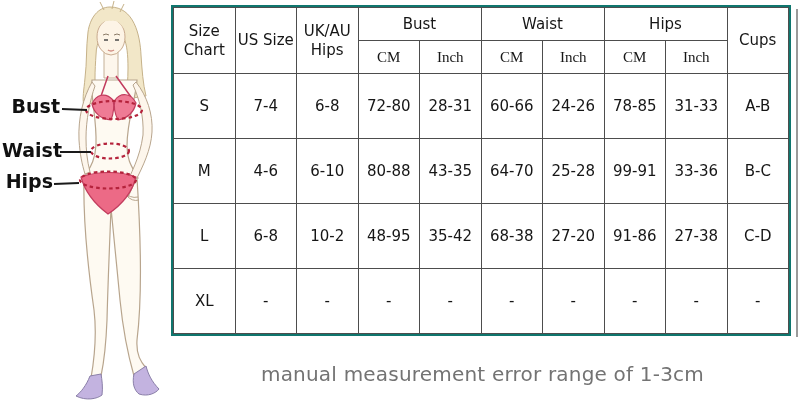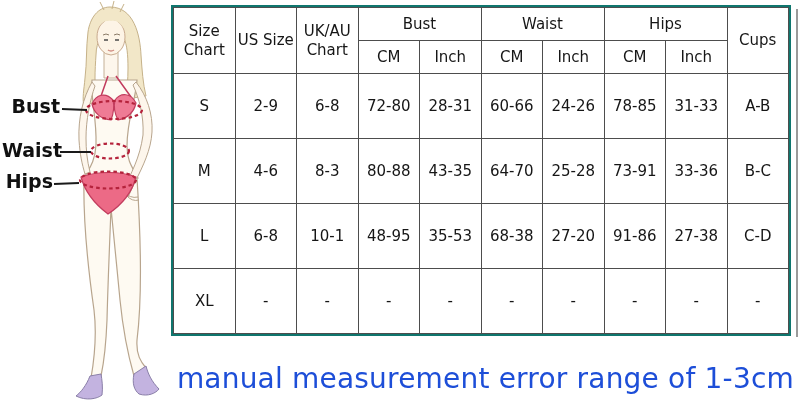--- a/index.html
+++ b/index.html
@@ -27,27 +27,27 @@
     width:2px; background:#9a9a9a;
   }
   table{border-collapse:collapse; table-layout:fixed; width:615px;}
   col{width:61.5px;}
   th,td{
     border:1px solid #4d4d4d; text-align:center; vertical-align:middle;
     font-size:15px; font-weight:normal; color:#161616; padding:0 2px;
     line-height:1.25;
   }
   tr.hr1 th{height:32px;}
-  tr.hr2 th{height:32px;}
+  tr.hr2 th{height:32px;font-family:Liberation Serif, serif;}
   tr.dr td{height:64px;}
 
   
   .note{
     position:absolute; left:171px; top:362px; width:623px;
-    text-align:right; font-size:28px; color:#1d4ed8; letter-spacing:0.2px;
+    text-align:center; font-size:20px; color:#737373; letter-spacing:0.2px;
   }
 </style>
 </head>
 <body>
 
 <div class="stage">
 
   <div class="figure">
     <svg width="175" height="419" viewBox="0 0 175 419">
 
@@ -110,65 +110,65 @@
           <col>
           <col>
           <col>
           <col>
           <col>
       </colgroup>
       <tbody>
         <tr class="hr1">
           <th rowspan="2">Size Chart</th>
           <th rowspan="2">US Size</th>
-          <th rowspan="2">UK/AU Chart</th>
+          <th rowspan="2">UK/AU Hips</th>
           <th colspan="2">Bust</th>
           <th colspan="2">Waist</th>
           <th colspan="2">Hips</th>
           <th rowspan="2">Cups</th>
         </tr>
         <tr class="hr2">
           <th>CM</th>
           <th>Inch</th>
           <th>CM</th>
           <th>Inch</th>
           <th>CM</th>
           <th>Inch</th>
         </tr>
 
         <tr class="dr">
           <td>S</td>
-          <td>2-9</td>
+          <td>7-4</td>
           <td>6-8</td>
           <td>72-80</td>
           <td>28-31</td>
           <td>60-66</td>
           <td>24-26</td>
           <td>78-85</td>
           <td>31-33</td>
           <td>A-B</td>
         </tr>
         <tr class="dr">
           <td>M</td>
           <td>4-6</td>
-          <td>8-3</td>
+          <td>6-10</td>
           <td>80-88</td>
           <td>43-35</td>
           <td>64-70</td>
           <td>25-28</td>
-          <td>73-91</td>
+          <td>99-91</td>
           <td>33-36</td>
           <td>B-C</td>
         </tr>
         <tr class="dr">
           <td>L</td>
           <td>6-8</td>
-          <td>10-1</td>
+          <td>10-2</td>
           <td>48-95</td>
-          <td>35-53</td>
+          <td>35-42</td>
           <td>68-38</td>
           <td>27-20</td>
           <td>91-86</td>
           <td>27-38</td>
           <td>C-D</td>
         </tr>
         <tr class="dr">
           <td>XL</td>
           <td>-</td>
           <td>-</td>

